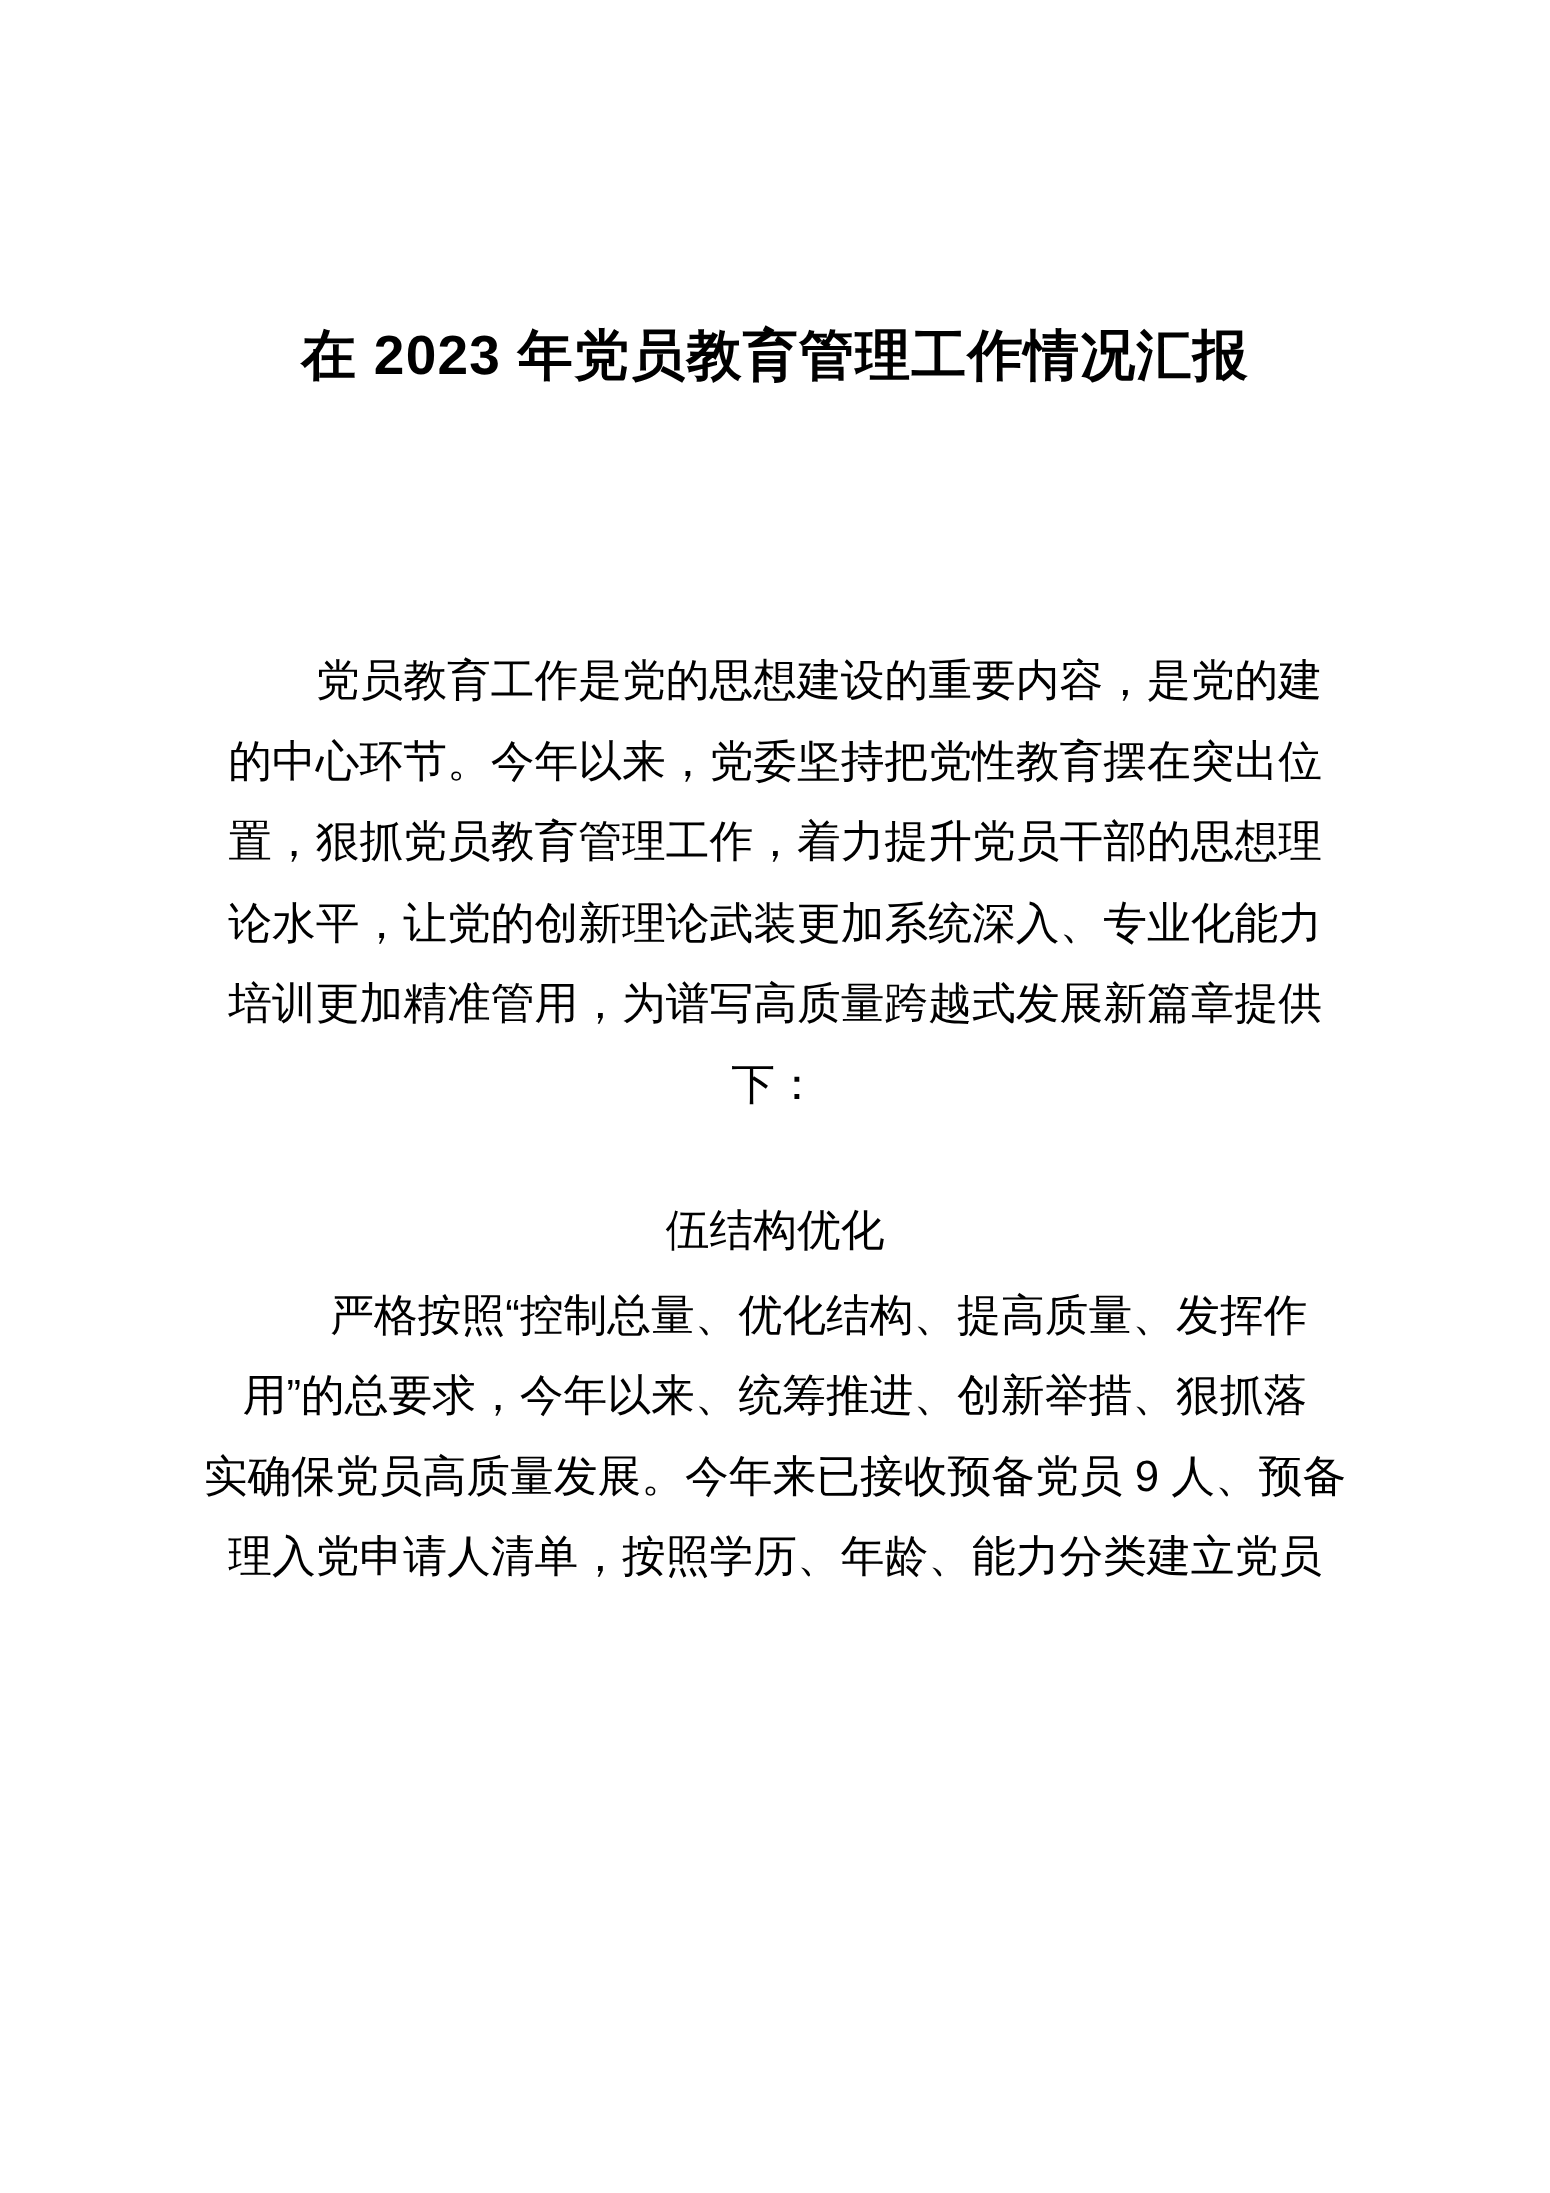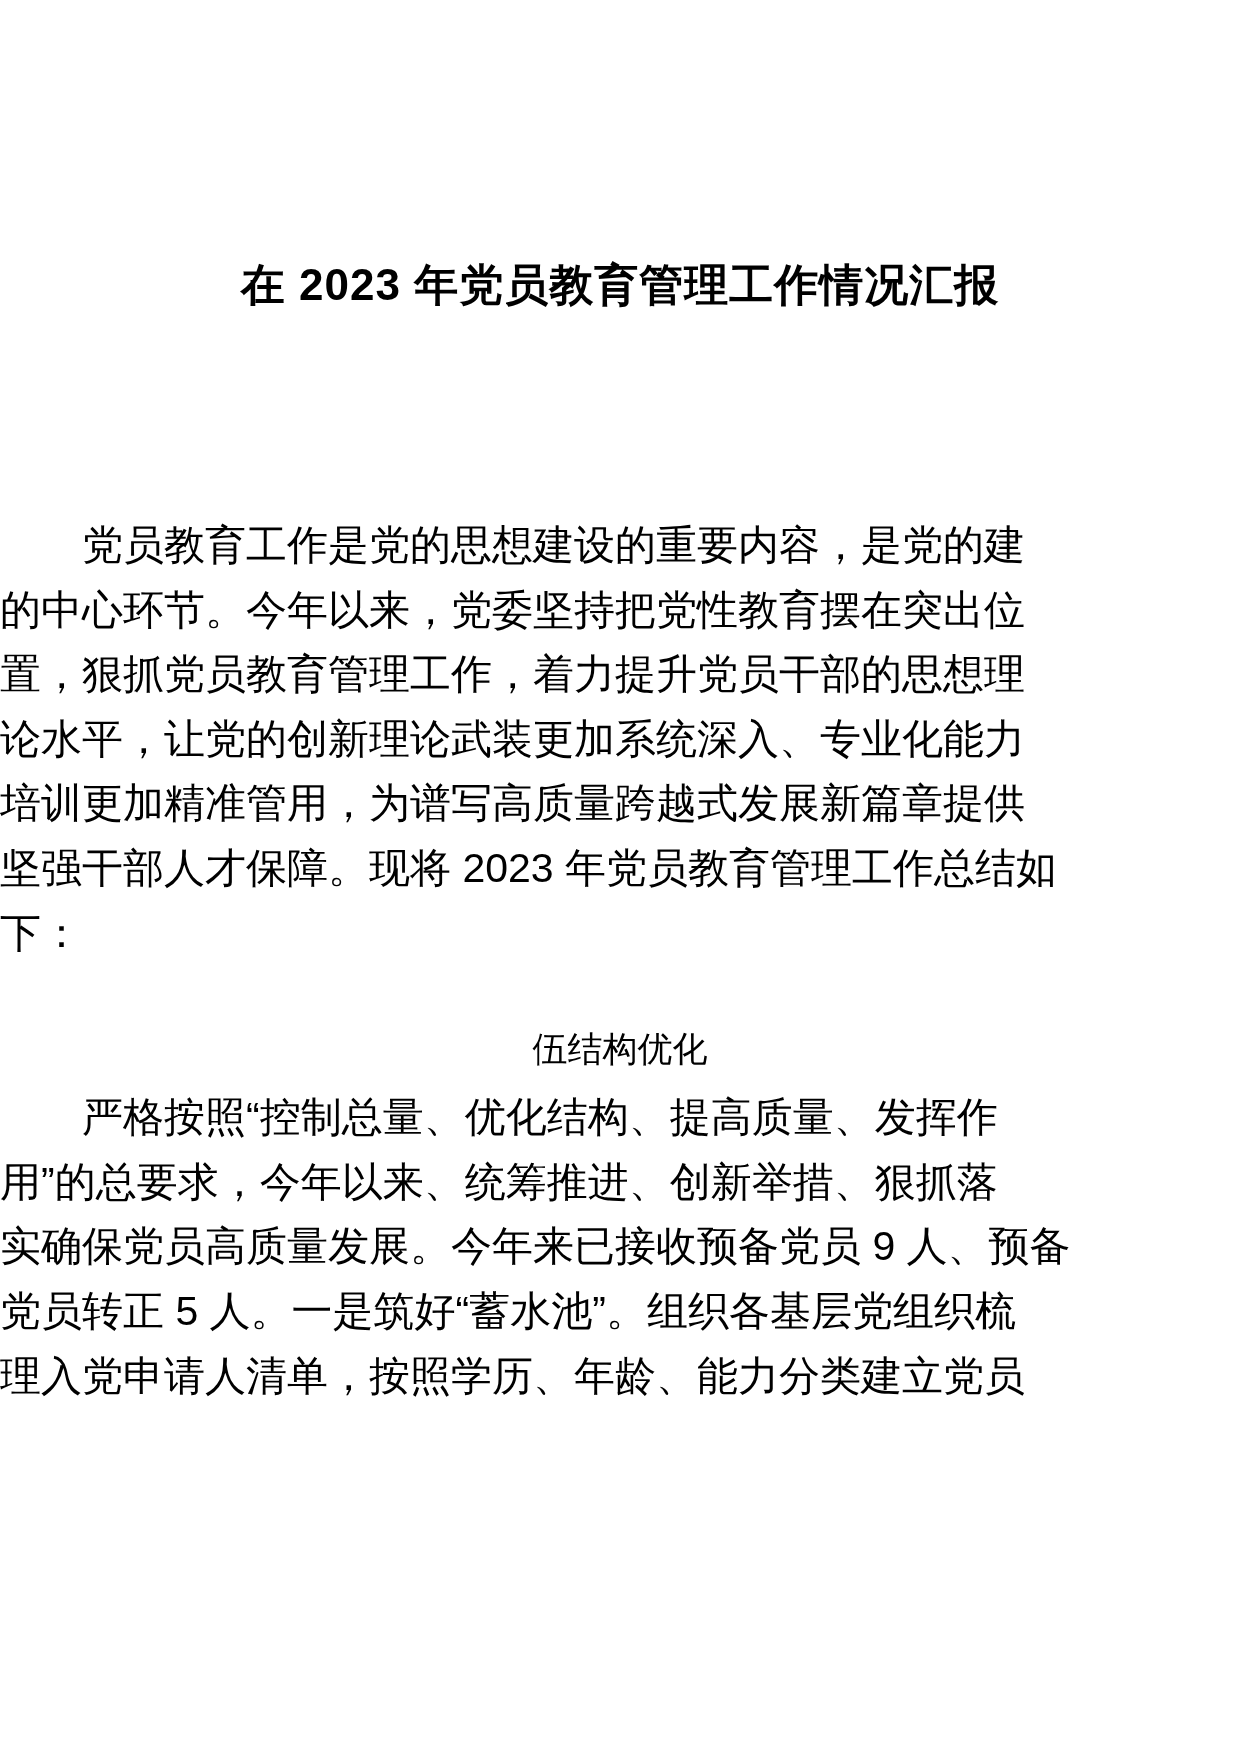--- a/index.html
+++ b/index.html
@@ -23,23 +23,23 @@
     line-height: 66px;
     font-weight: 700;
     text-align: center;
     letter-spacing: 1px;
     color: #000000;
   }
   .intro-para {
     margin-top: 195px;
   }
   .body-line {
-    font-size: 41px;
+    font-size: 35px;
     line-height: 64.6px;
-    text-align: left;
+    text-align: center;
     white-space: nowrap;
     color: #000000;
   }
   .body-line.indent {
     text-indent: 2em;
   }
   .section-heading {
     margin-top: 48px;
   }
   .heading-line {
@@ -59,29 +59,27 @@
 <div class="page">
 
   <div class="doc-title">在 2023 年党员教育管理工作情况汇报</div>
 
   <div class="intro-para">
     <div class="body-line indent">党员教育工作是党的思想建设的重要内容，是党的建</div>
     <div class="body-line">的中心环节。今年以来，党委坚持把党性教育摆在突出位</div>
     <div class="body-line">置，狠抓党员教育管理工作，着力提升党员干部的思想理</div>
     <div class="body-line">论水平，让党的创新理论武装更加系统深入、专业化能力</div>
     <div class="body-line">培训更加精准管用，为谱写高质量跨越式发展新篇章提供</div>
-    <div class="body-line">坚强干部人才保障。现将 2023 年党员教育管理工作总结如</div>
     <div class="body-line">下：</div>
   </div>
 
   <div class="section-heading">
     <div class="heading-line">伍结构优化</div>
   </div>
 
   <div class="body-para">
     <div class="body-line indent">严格按照“控制总量、优化结构、提高质量、发挥作</div>
     <div class="body-line">用”的总要求，今年以来、统筹推进、创新举措、狠抓落</div>
     <div class="body-line">实确保党员高质量发展。今年来已接收预备党员 9 人、预备</div>
-    <div class="body-line">党员转正 5 人。一是筑好“蓄水池”。组织各基层党组织梳</div>
     <div class="body-line">理入党申请人清单，按照学历、年龄、能力分类建立党员</div>
   </div>
 
 </div>
 
 </body></html>

